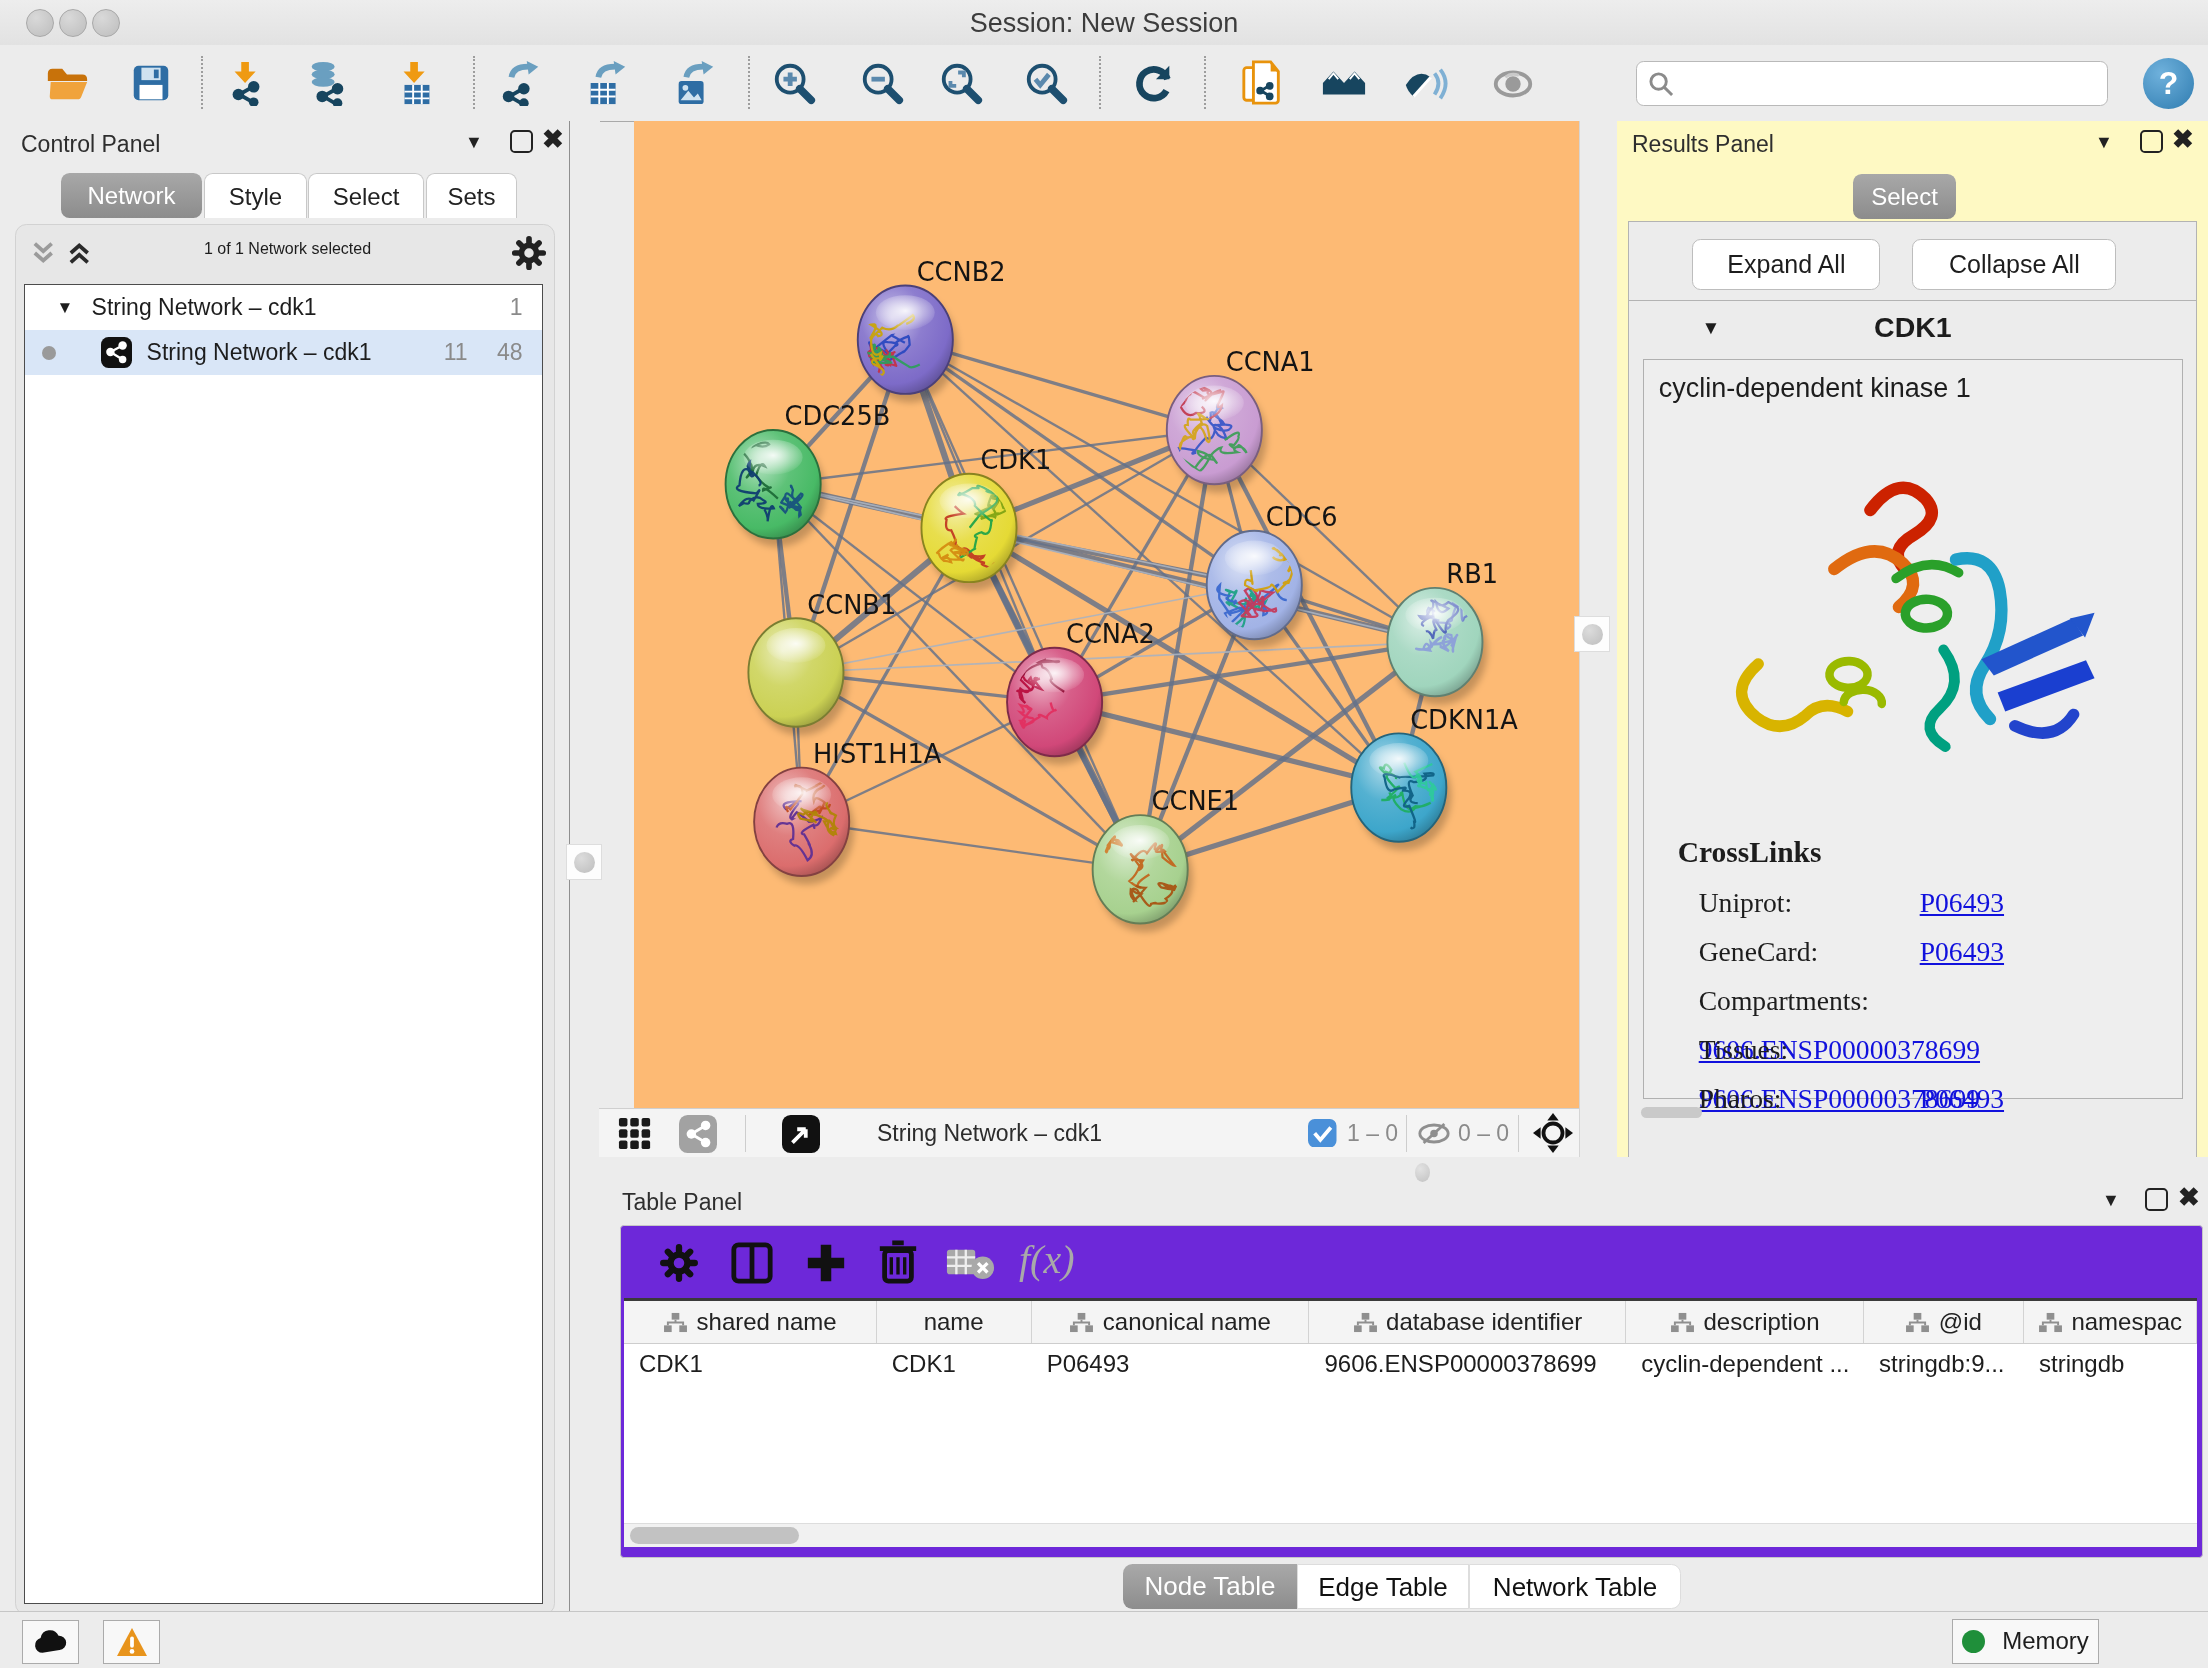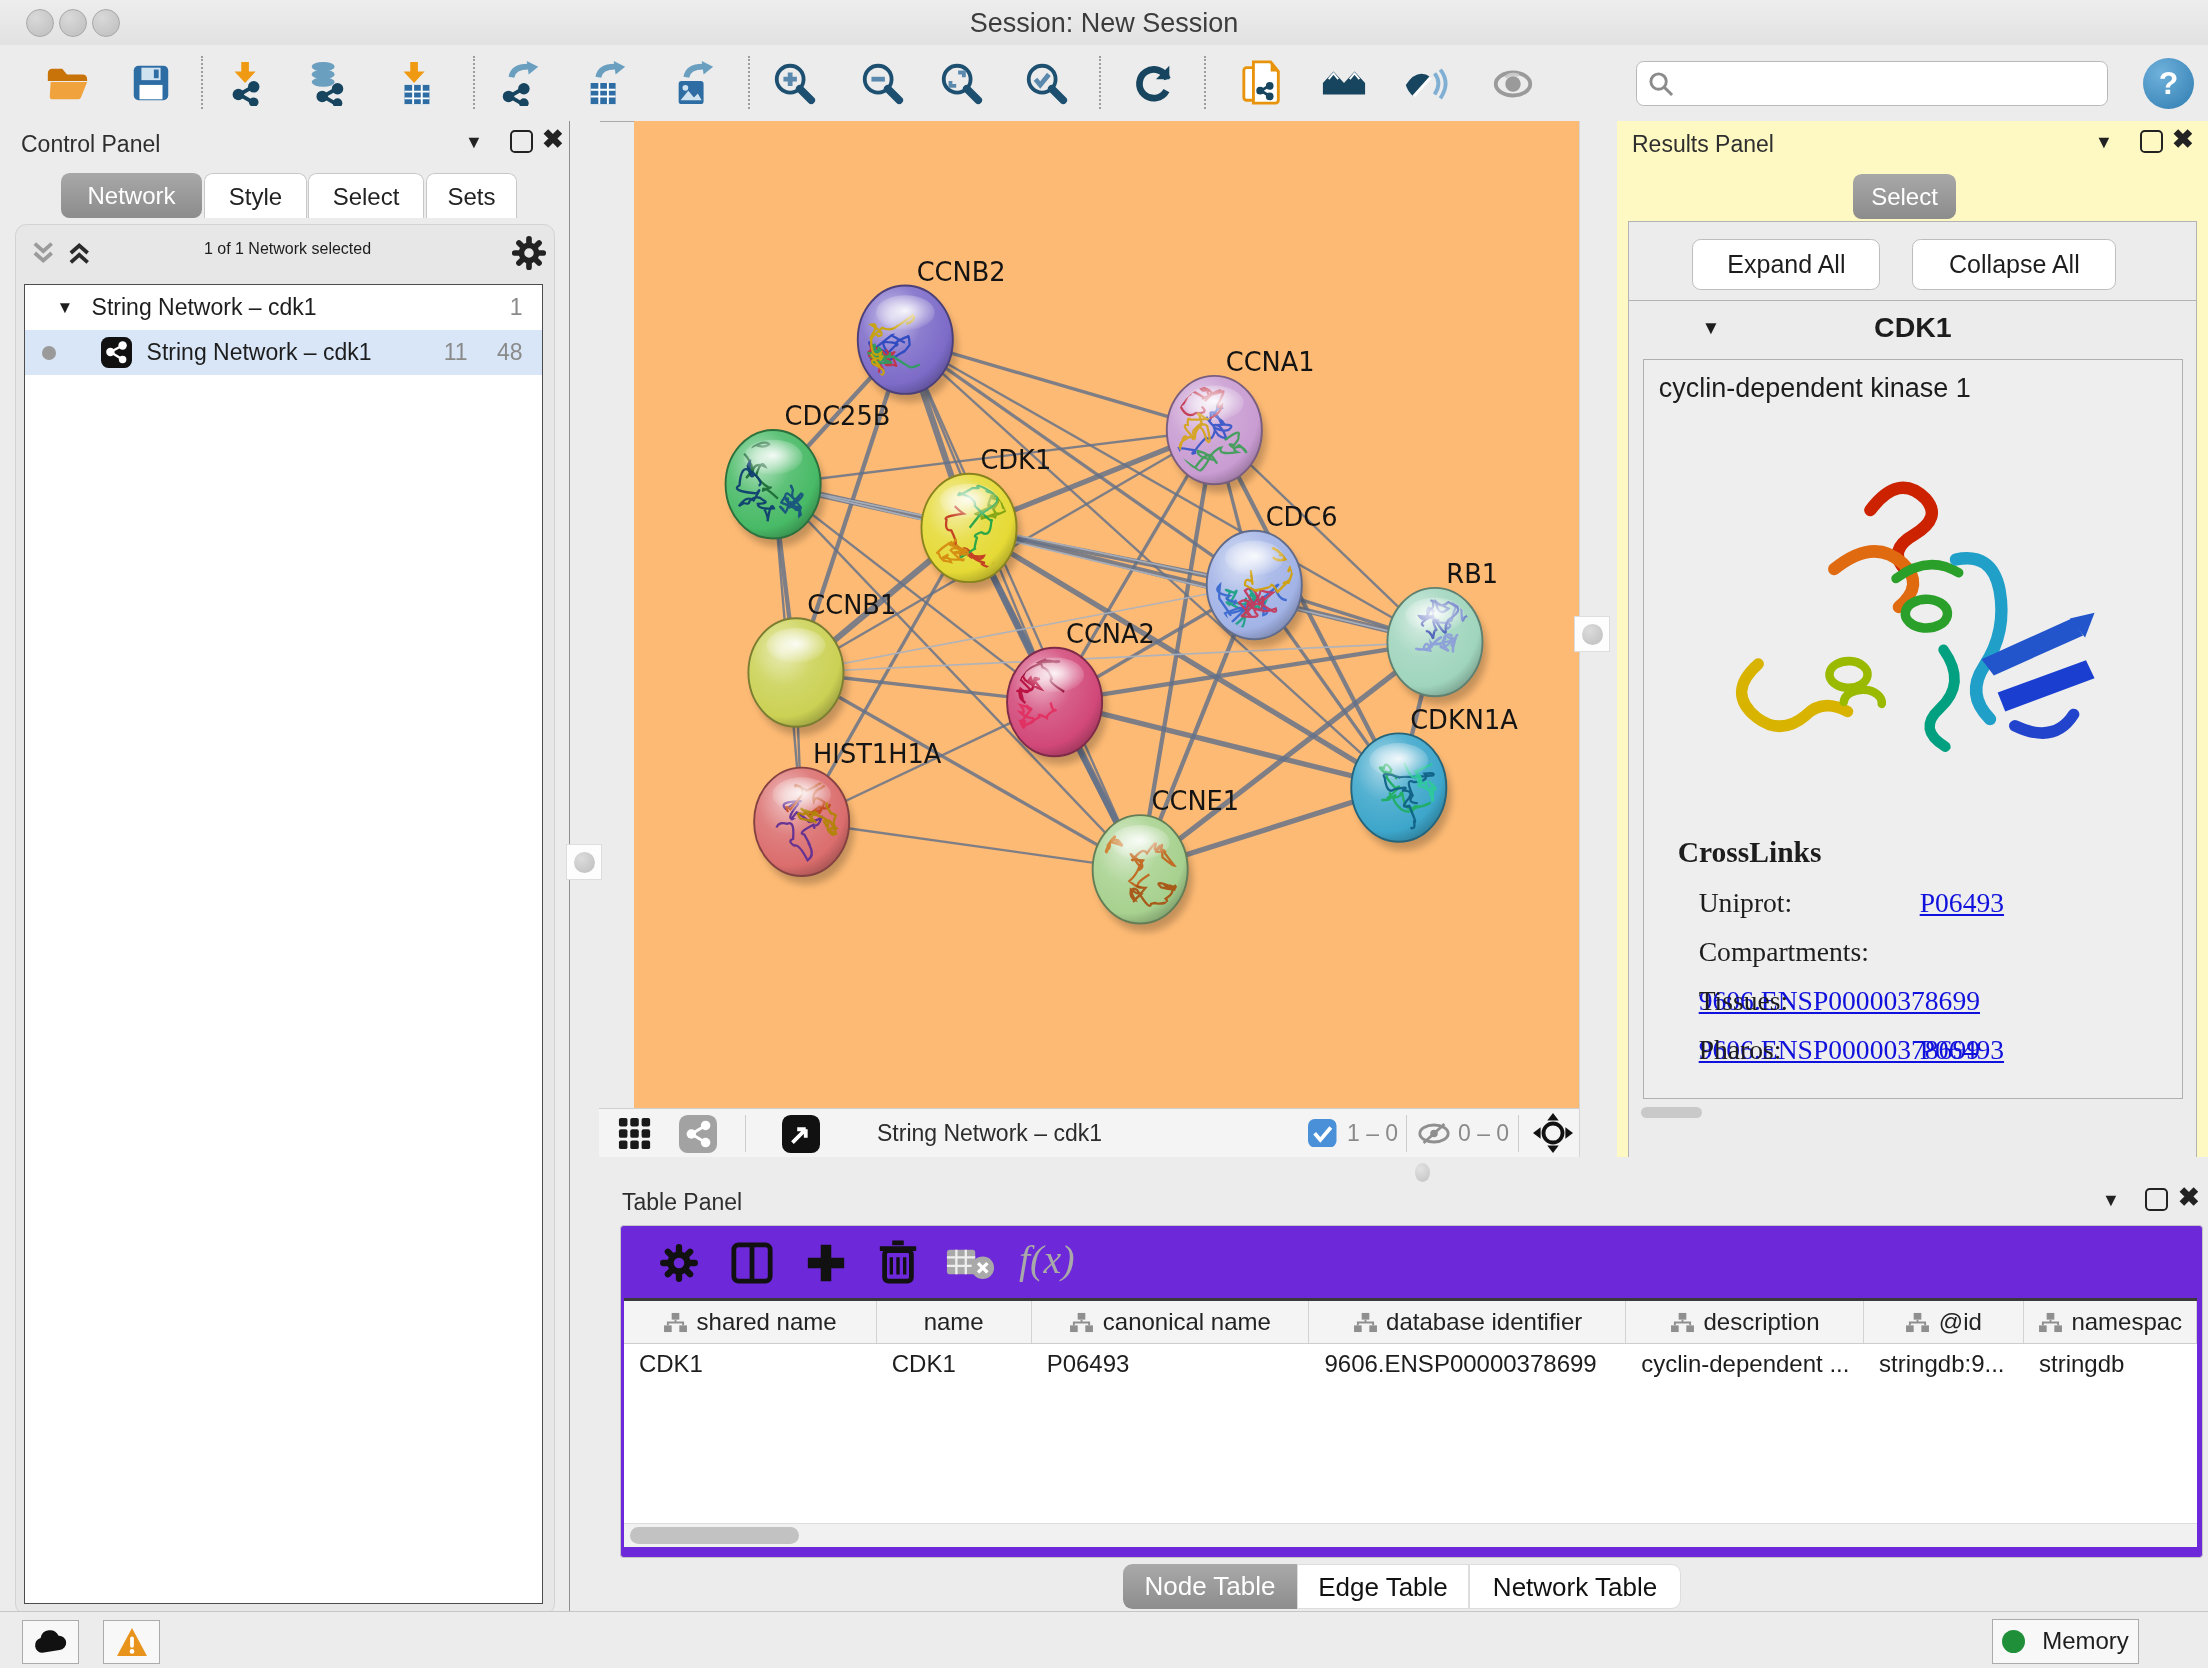--- a/index.html
+++ b/index.html
@@ -93,21 +93,21 @@
   .btab{height:45px;line-height:45px;text-align:center;font-size:26px;background:#fff;
     border:1px solid #ddd;box-sizing:border-box;color:#111;}
   .btab.sel{background:linear-gradient(#a9a9a9,#8d8d8d);color:#fff;border:none;}
   .btab:first-child{border-radius:9.5px 0 0 9.5px;}
   .btab:last-child{border-radius:0 9.5px 9.5px 0;}
   
   .status-bar{position:absolute;left:0;top:1611px;width:2208px;height:57px;background:#ececec;
     border-top:1px solid #c6c6c6;}
   .sb-btn{position:absolute;top:7.6px;width:55px;height:42px;background:#f8f8f8;
     border:1px solid #ababab;display:flex;align-items:center;justify-content:center;}
-  .mem-btn{position:absolute;left:1992px;top:6.7px;width:145px;height:43px;background:#f8f8f8;
+  .mem-btn{position:absolute;left:1952px;top:6.7px;width:145px;height:43px;background:#f8f8f8;
     border:1px solid #ababab;display:flex;align-items:center;justify-content:center;gap:17px;
     font-size:24px;}
   .mem-dot{width:23px;height:23px;border-radius:50%;background:#1f8f3a;}
   .chev{display:inline-block;}
 </style>
 </head>
 <body>
 
 <div>
 
@@ -695,20 +695,21 @@
             <path d="M268 130q38-8 46 32q8 44-16 80q-20 30 6 56" stroke="#20a0c8" stroke-width="13"></path>
             <path d="M330 305q42 20 62-12" stroke="#2244cc" stroke-width="12"></path>
           </g>
           <path d="M295 235 390 192 402 210 308 252z" fill="#2255cc"></path>
           <path d="M312 270 405 236 414 255 320 290z" fill="#1a3fd0"></path>
           <path d="M388 192l26-6-10 26z" fill="#2255cc"></path>
         </svg>
         <div class="serif" style="position:absolute;left:34px;top:476px;font-size:29.5px;font-weight:bold">CrossLinks</div>
         <div id="xl-rows" style="position:absolute;left:55px;top:518px;width:466px">
             <div class="xl-row serif"><span style="display: inline-block; width: 221px;">Uniprot:</span><a href="#">P06493</a></div>
+            <div class="xl-row serif"><span style="display: inline-block; width: 221px;">GeneCard:</span><a href="#">P06493</a></div>
             <div class="xl-row serif"><span style="display: inline-block; width: 221px;">Compartments:</span><a href="#">9606.ENSP00000378699</a></div>
             <div class="xl-row serif"><span style="display: inline-block; width: 221px;">Tissues:</span><a href="#">9606.ENSP00000378699</a></div>
             <div class="xl-row serif"><span style="display: inline-block; width: 221px;">Pharos:</span><a href="#">P06493</a></div>
           </div>
       </div>
       <div style="position:absolute;left:11.4px;top:885px;width:61px;height:11.4px;border-radius:5.7px;background:#c9c9c9"></div>
     </div>
   </div>
 
   <div class="h-splitter">

